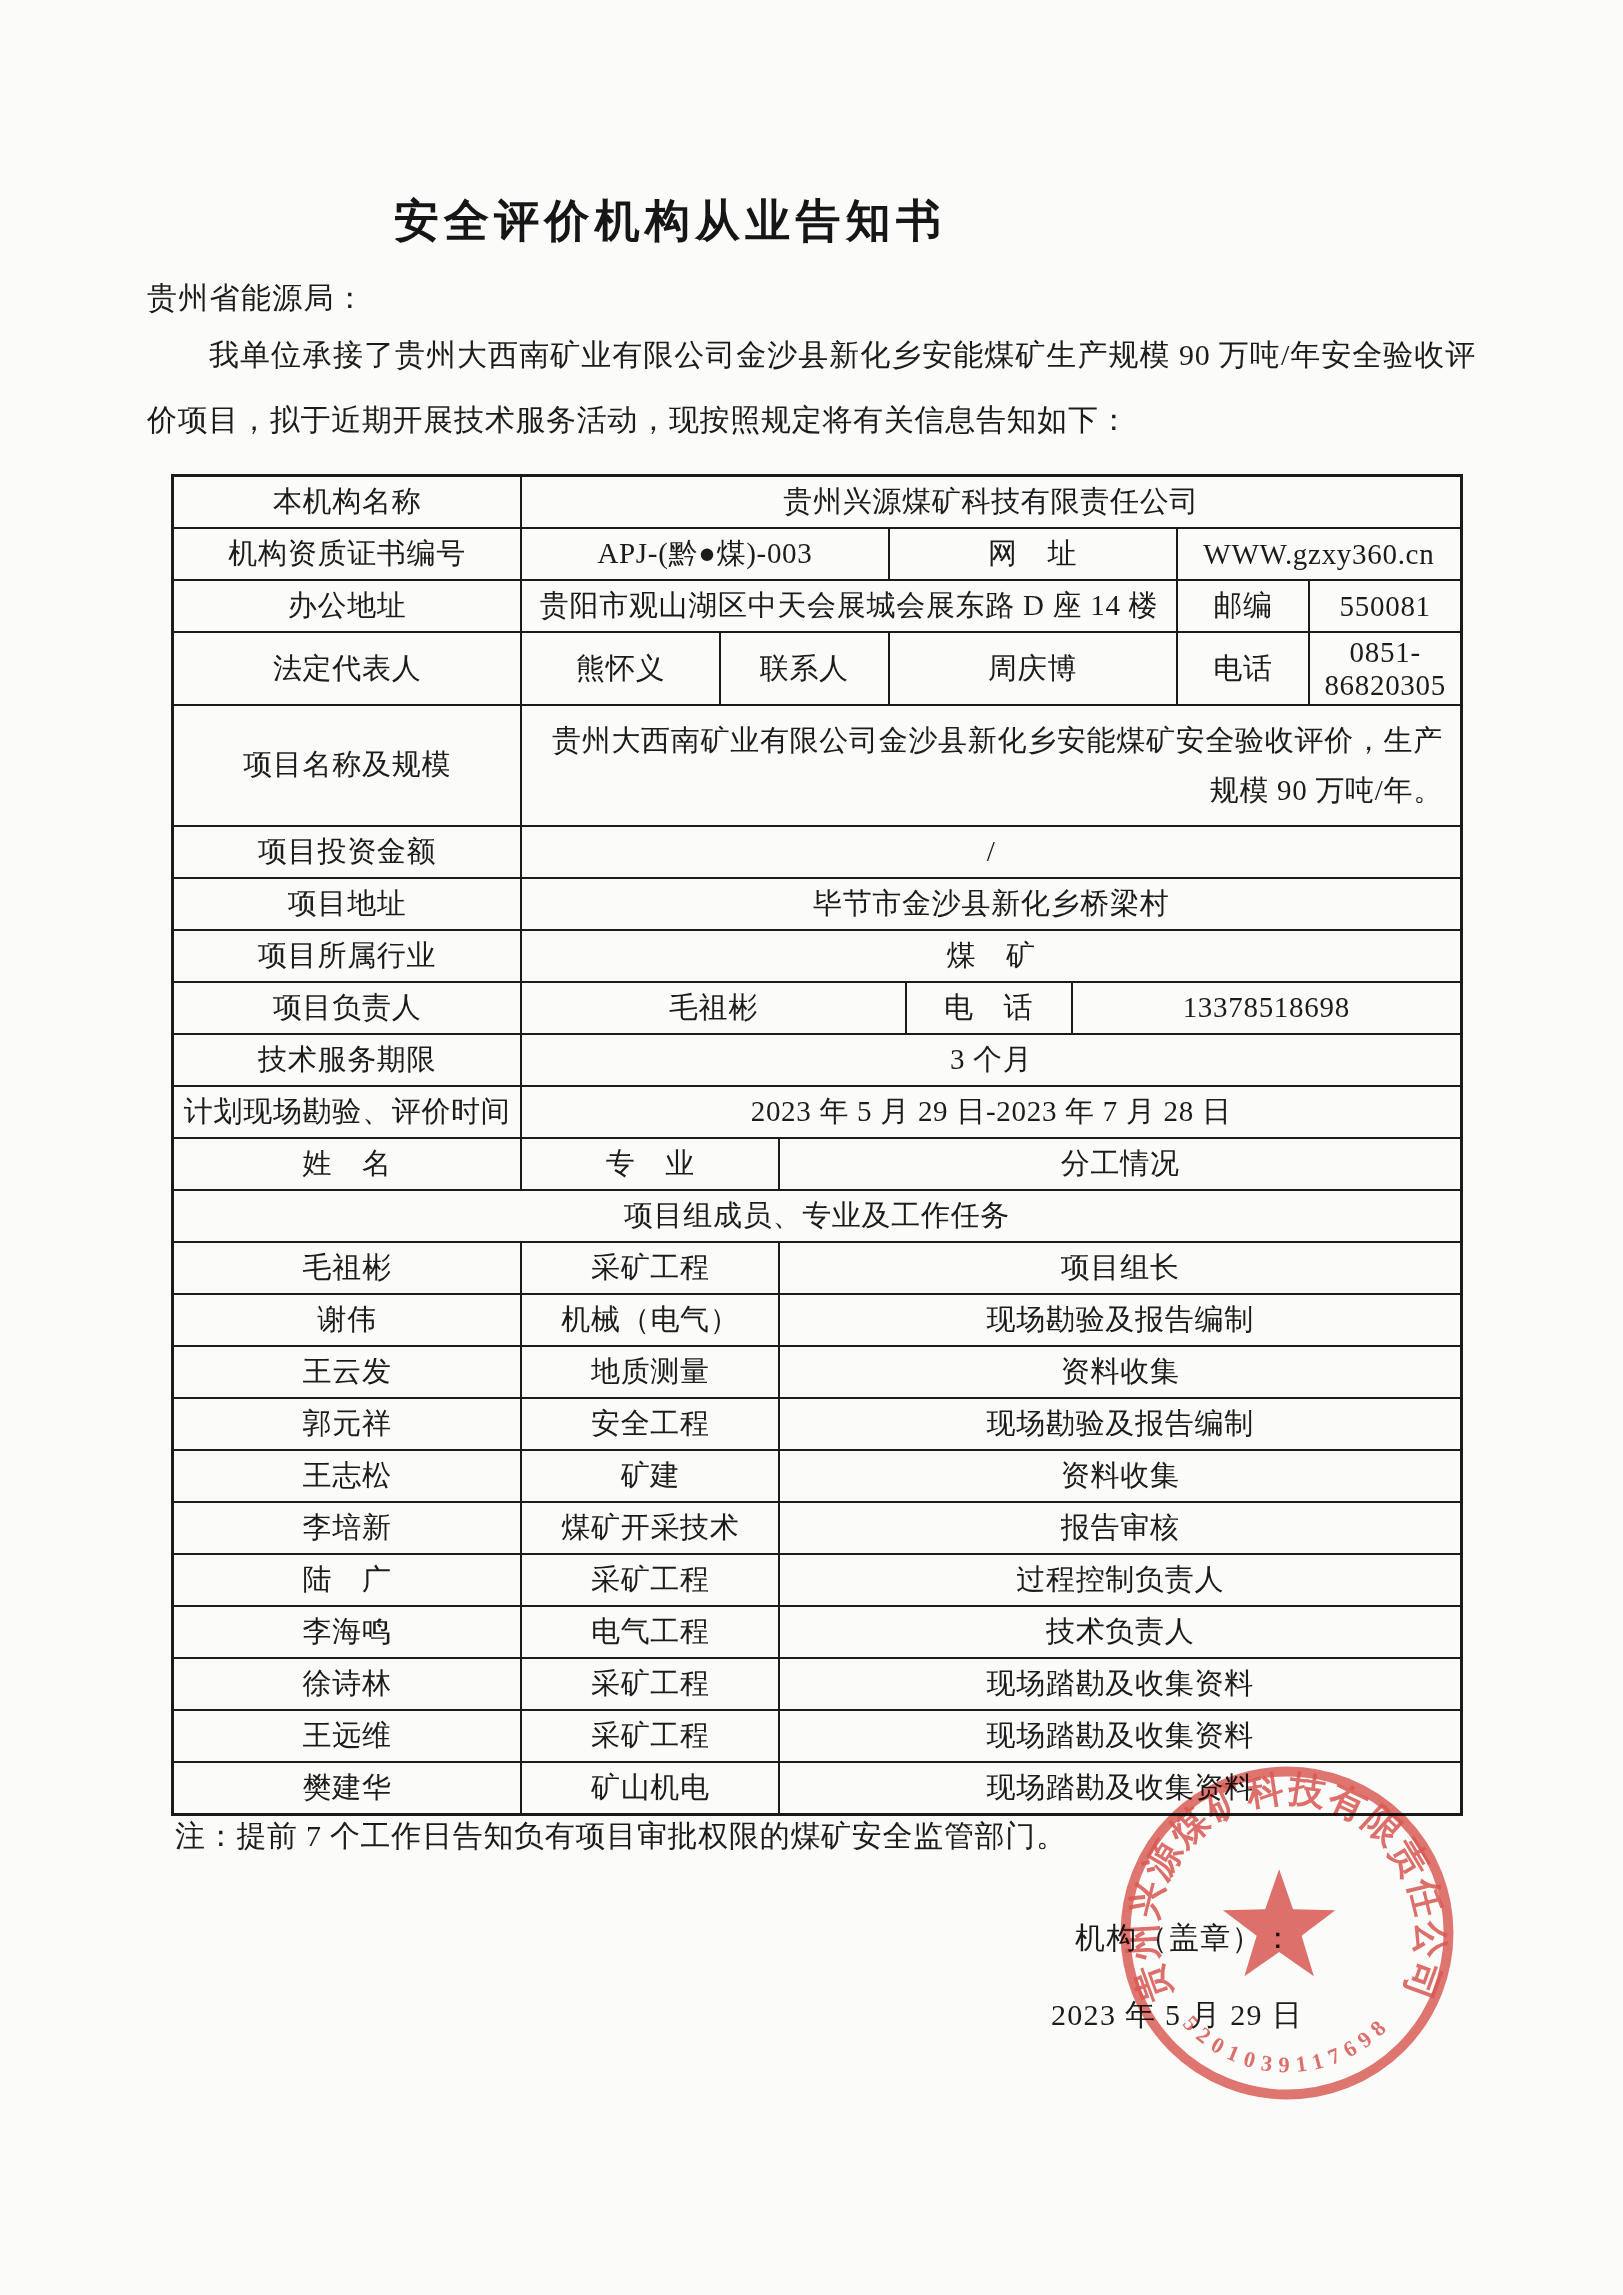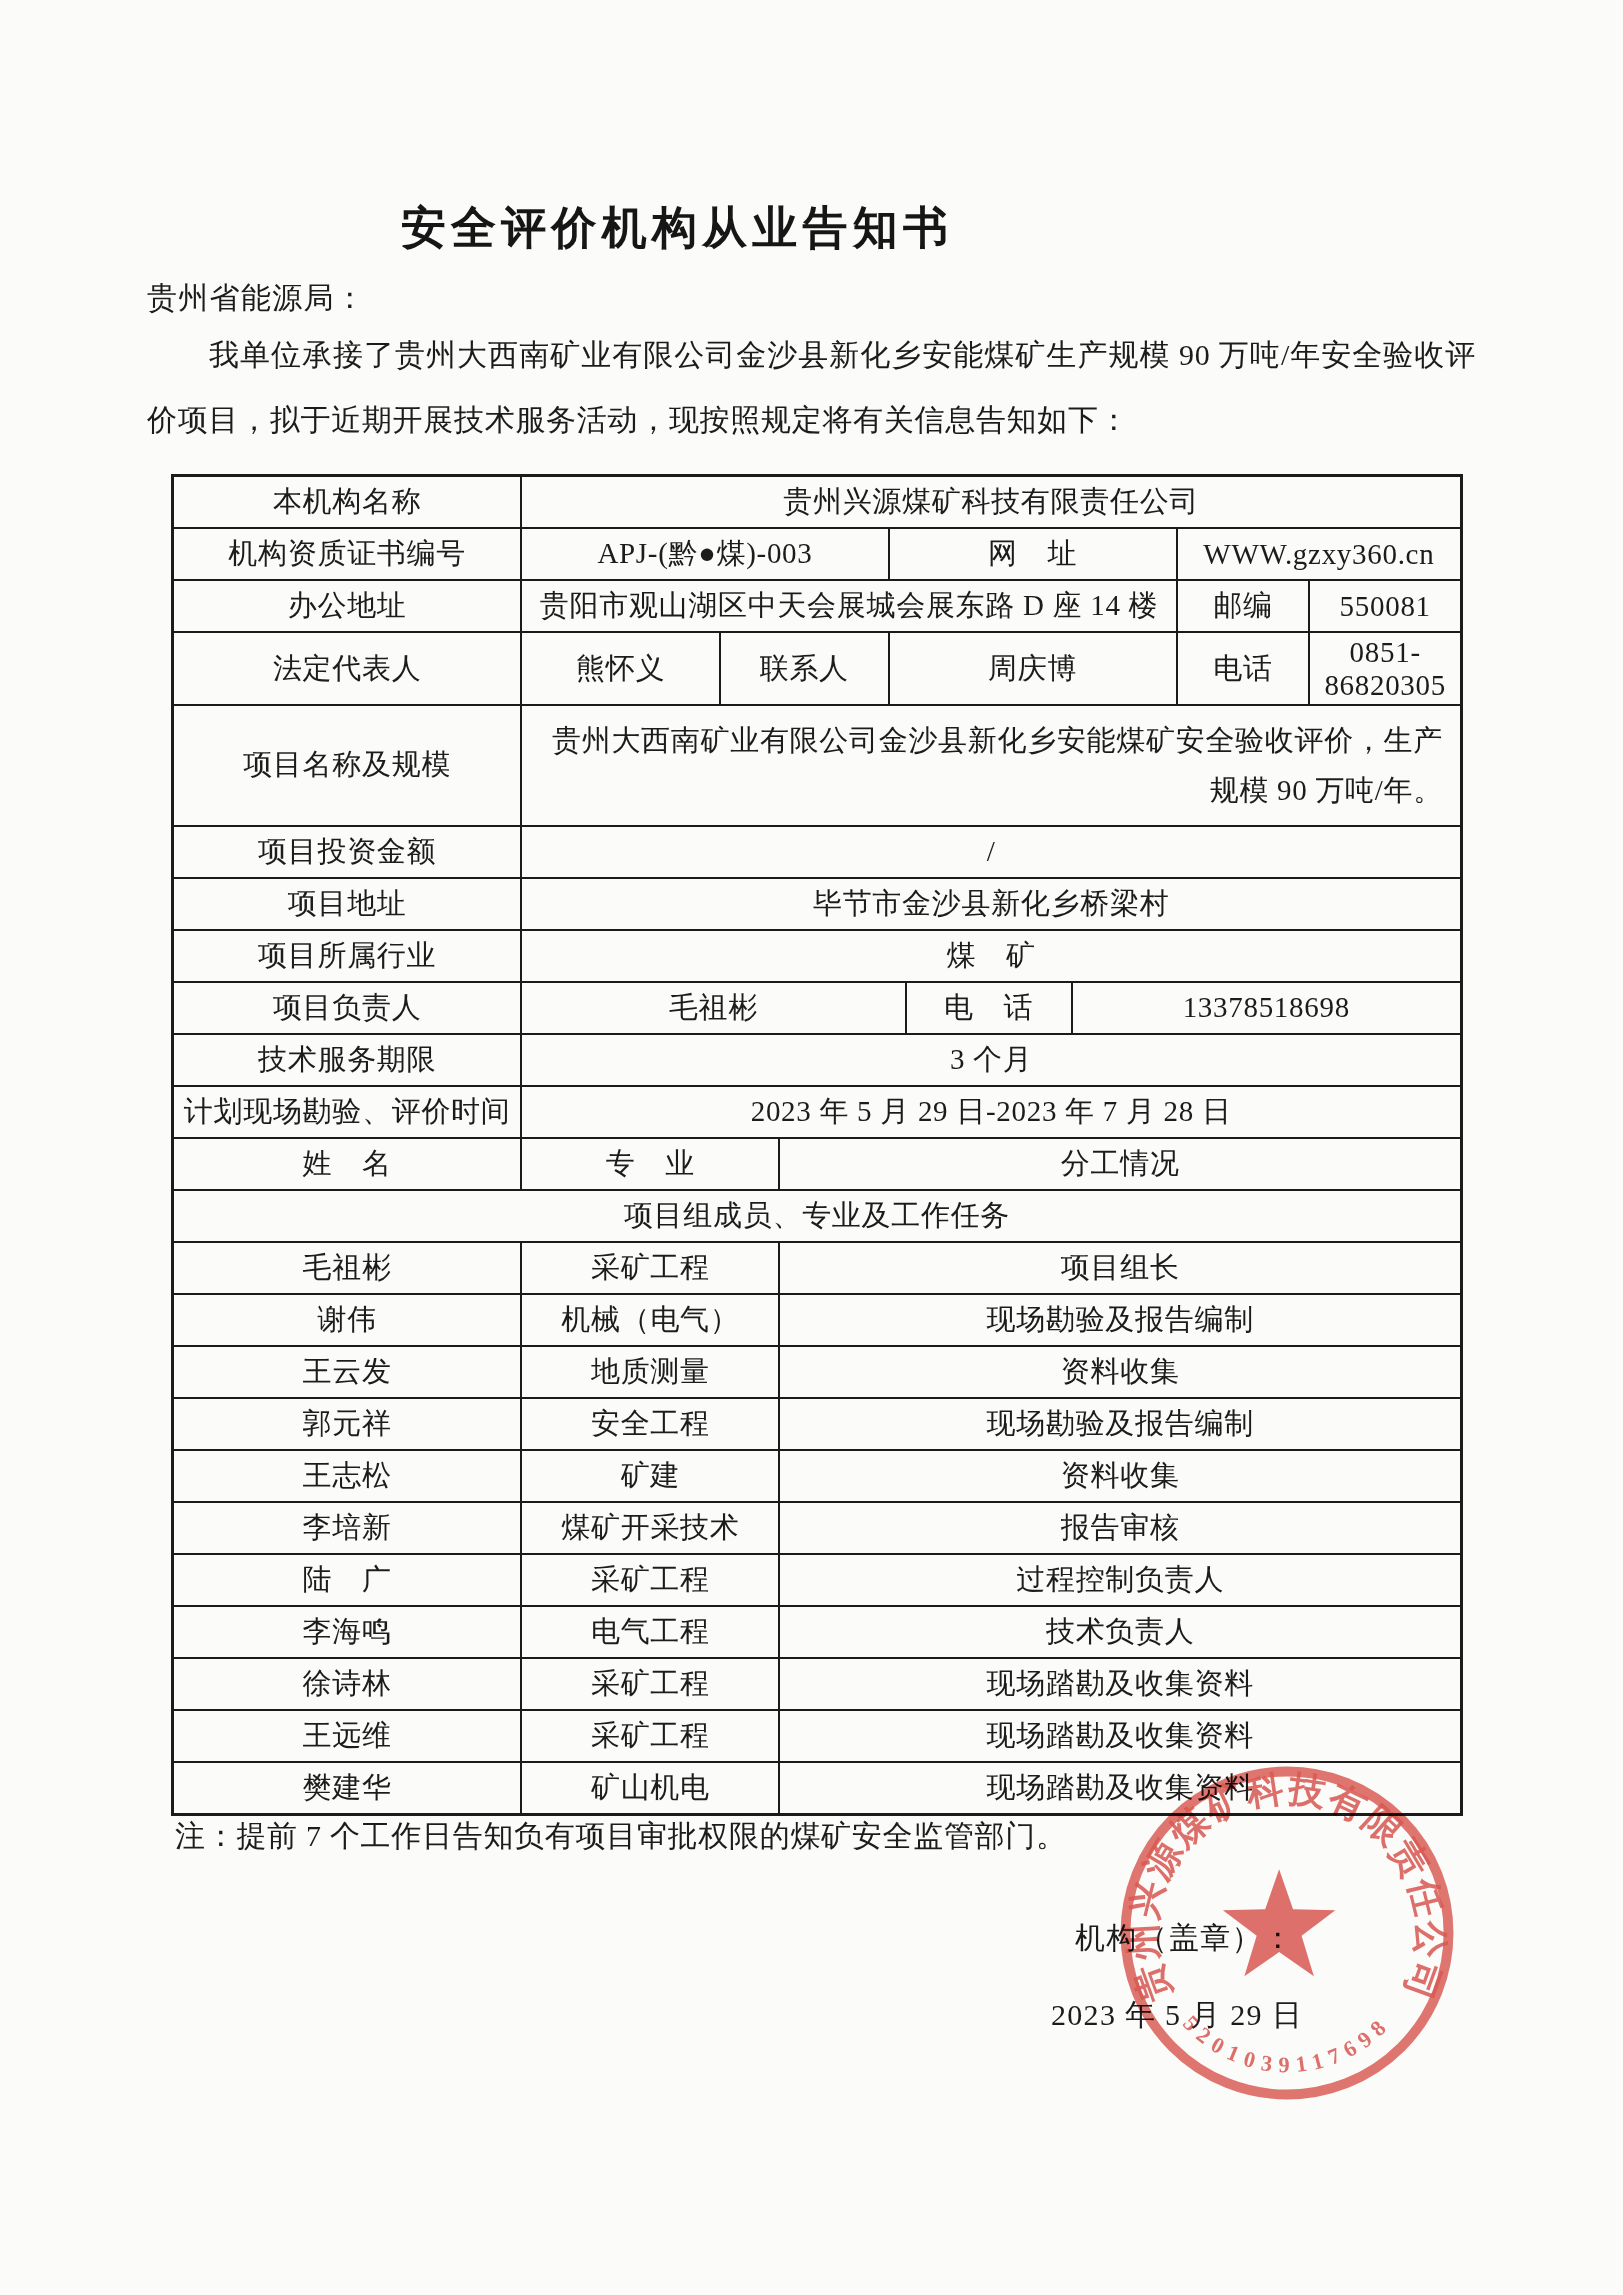--- a/index.html
+++ b/index.html
@@ -10,21 +10,21 @@
     color: #1c1c1c;
   }
   .page {
     position: relative;
     width: 1623px; height: 2295px;
     overflow: hidden;
     background: #fbfbf9;
   }
   .title {
     position: absolute; left: 0; top: 191px; width: 1340px;
-    margin: 7px;
+    margin: 0;
     text-align: center;
     font-size: 45px; font-weight: bold; letter-spacing: 5.2px;
     color: #161616;
   }
   .recipient {
     position: absolute; left: 147px; top: 278px;
     font-size: 30px; letter-spacing: 1.3px;
   }
   .intro {
     position: absolute; left: 147px; top: 322px; width: 1329px;

